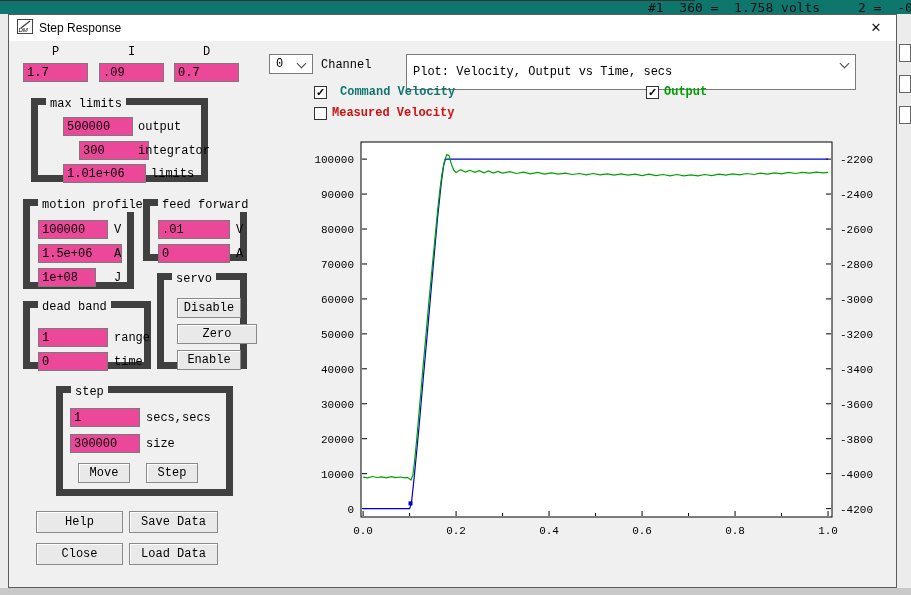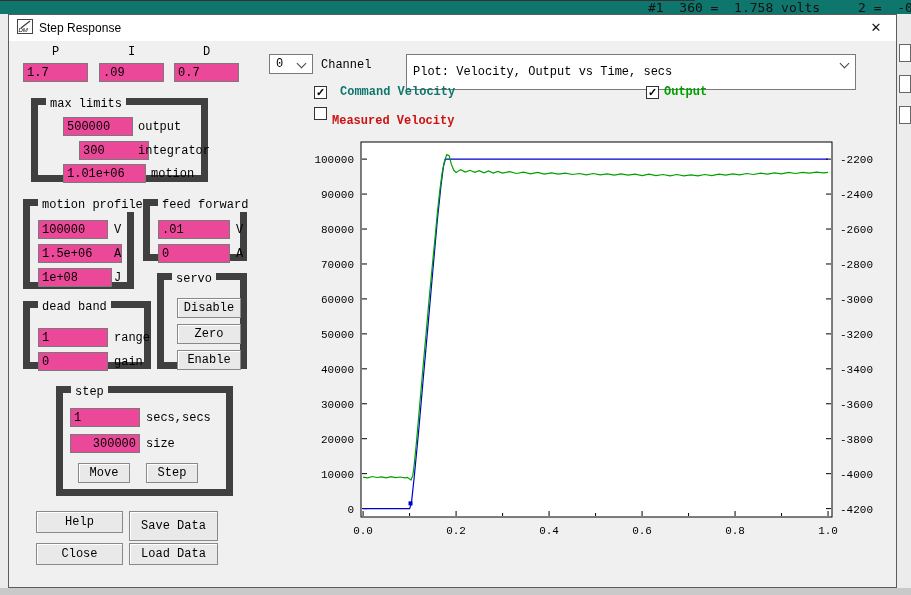--- a/index.html
+++ b/index.html
@@ -65,68 +65,68 @@
   <input class="tin" style="left: 90px; top: 48px; width: 65px;" value=".09">
   <input class="tin" style="left: 165px; top: 48px; width: 65px;" value="0.7">
 
   <div class="group" style="left:22px;top:83px;width:177px;height:84px">
     <span class="gtitle">max limits</span>
     <input class="tin" style="left: 25px; top: 12px; width: 70px;" value="500000">
     <span class="flabel" style="left:100px;top:15px">output</span>
     <input class="tin" style="left: 25px; top: 36px; width: 70px; margin-left: 16px;" value="300">
     <span class="flabel" style="left:100px;top:39px">integrator</span>
     <input class="tin" style="left: 25px; top: 59px; width: 83px;" value="1.01e+06">
-    <span class="flabel" style="left:113px;top:62px">motion</span>
+    <span class="flabel" style="left:113px;top:62px">limits</span>
   </div>
 
   <div class="group" style="left:14px;top:184px;width:111px;height:90px">
     <span class="gtitle">motion profile</span>
     <input class="tin" style="left: 8px; top: 14px; width: 70px;" value="100000">
     <span class="flabel" style="left:84px;top:17px">V</span>
     <input class="tin" style="left: 8px; top: 38px; width: 84px;" value="1.5e+06">
     <span class="flabel" style="left:84px;top:41px">A</span>
-    <input class="tin" style="left: 8px; top: 62px; width: 74px;" value="1e+08">
+    <input class="tin" style="left: 8px; top: 62px; width: 58px;" value="1e+08">
     <span class="flabel" style="left:84px;top:65px">J</span>
   </div>
 
   <div class="group" style="left:134px;top:184px;width:104px;height:62px">
     <span class="gtitle">feed forward</span>
     <input class="tin" style="left: 8px; top: 14px; width: 72px;" value=".01">
     <span class="flabel" style="left:86px;top:17px">V</span>
     <input class="tin" style="left: 8px; top: 38px; width: 72px;" value="0">
     <span class="flabel" style="left:86px;top:41px">A</span>
   </div>
 
   <div class="group" style="left:148px;top:258px;width:90px;height:96px">
     <span class="gtitle">servo</span>
     <div class="btn" style="left:13px;top:18px;width:64px;height:20px">Disable</div>
-    <div class="btn" style="left:13px;top:44px;width:64px;height:20px">Zero</div>
+    <div class="btn" style="left:13px;top:44px;width:80px;height:20px">Zero</div>
     <div class="btn" style="left:13px;top:70px;width:64px;height:20px">Enable</div>
   </div>
 
   <div class="group" style="left:14px;top:286px;width:128px;height:68px">
     <span class="gtitle">dead band</span>
     <input class="tin" style="left: 8px; top: 20px; width: 70px;" value="1">
     <span class="flabel" style="left:84px;top:23px">range</span>
     <input class="tin" style="left: 8px; top: 44px; width: 70px;" value="0">
-    <span class="flabel" style="left:84px;top:47px">gain</span>
+    <span class="flabel" style="left:84px;top:47px">time</span>
   </div>
 
   <div class="group" style="left:47px;top:371px;width:177px;height:110px">
     <span class="gtitle">step</span>
     <input class="tin" style="left: 7px; top: 15px; width: 70px;" value="1">
     <span class="flabel" style="left:83px;top:18px">secs,secs</span>
-    <input class="tin" style="left: 7px; top: 41px; width: 70px; text-align: right;" value="300000">
+    <input class="tin" style="left: 7px; top: 41px; width: 70px;" value="300000">
     <span class="flabel" style="left:83px;top:44px">size</span>
     <div class="btn" style="left:15px;top:70px;width:52px;height:20px">Move</div>
     <div class="btn" style="left:83px;top:70px;width:52px;height:20px">Step</div>
   </div>
 
   <div class="btn" style="left:27px;top:496px;width:87px;height:22px">Help</div>
-  <div class="btn" style="left:120px;top:496px;width:89px;height:30px">Save Data</div>
+  <div class="btn" style="left:120px;top:496px;width:89px;height:22px">Save Data</div>
   <div class="btn" style="left:27px;top:528px;width:87px;height:22px">Close</div>
   <div class="btn" style="left:120px;top:528px;width:89px;height:22px">Load Data</div>
 
   <div class="combo" style="left:260px;top:39px;width:44px;height:20px">
     <span>0</span>
     <span class="chev"></span>
   </div>
   <span class="flabel" style="left:312px;top:43px">Channel</span>
 
   <div class="combo" style="left:397px;top:39px;width:450px;height:36px">
@@ -134,21 +134,21 @@
     <span class="chev"></span>
   </div>
 
   <span class="cb checked" style="left:305px;top:71px"></span>
   <span class="cb-label" style="left: 323px; top: 71px; color: #0f766e; margin-left: 8px;">Command Velocity</span>
 
   <span class="cb checked" style="left:637px;top:71px"></span>
   <span class="cb-label" style="left: 655px; top: 71px; color: rgb(0, 160, 0);">Output</span>
 
   <span class="cb" style="left:305px;top:92px"></span>
-  <span class="cb-label" style="left: 323px; top: 92px; color: rgb(204, 17, 17); margin-top: 8px;">Measured Velocity</span>
+  <span class="cb-label" style="left: 323px; top: 92px; color: rgb(204, 17, 17);">Measured Velocity</span>
 
   <svg class="abs" style="left:295px;top:115px" width="590" height="425">
       <rect x="57" y="12" width="471" height="375" fill="#ffffff" stroke="#000" stroke-width="1"></rect>
       <line x1="58" y1="378.61230195712955" x2="63" y2="378.61230195712955" stroke="#000"></line>
       <text x="50" y="382.61230195712955" text-anchor="end" class="tick">0</text>
       <line x1="58" y1="343.663560111836" x2="63" y2="343.663560111836" stroke="#000"></line>
       <text x="50" y="347.663560111836" text-anchor="end" class="tick">10000</text>
       <line x1="58" y1="308.7148182665424" x2="63" y2="308.7148182665424" stroke="#000"></line>
       <text x="50" y="312.7148182665424" text-anchor="end" class="tick">20000</text>
       <line x1="58" y1="273.76607642124884" x2="63" y2="273.76607642124884" stroke="#000"></line>

